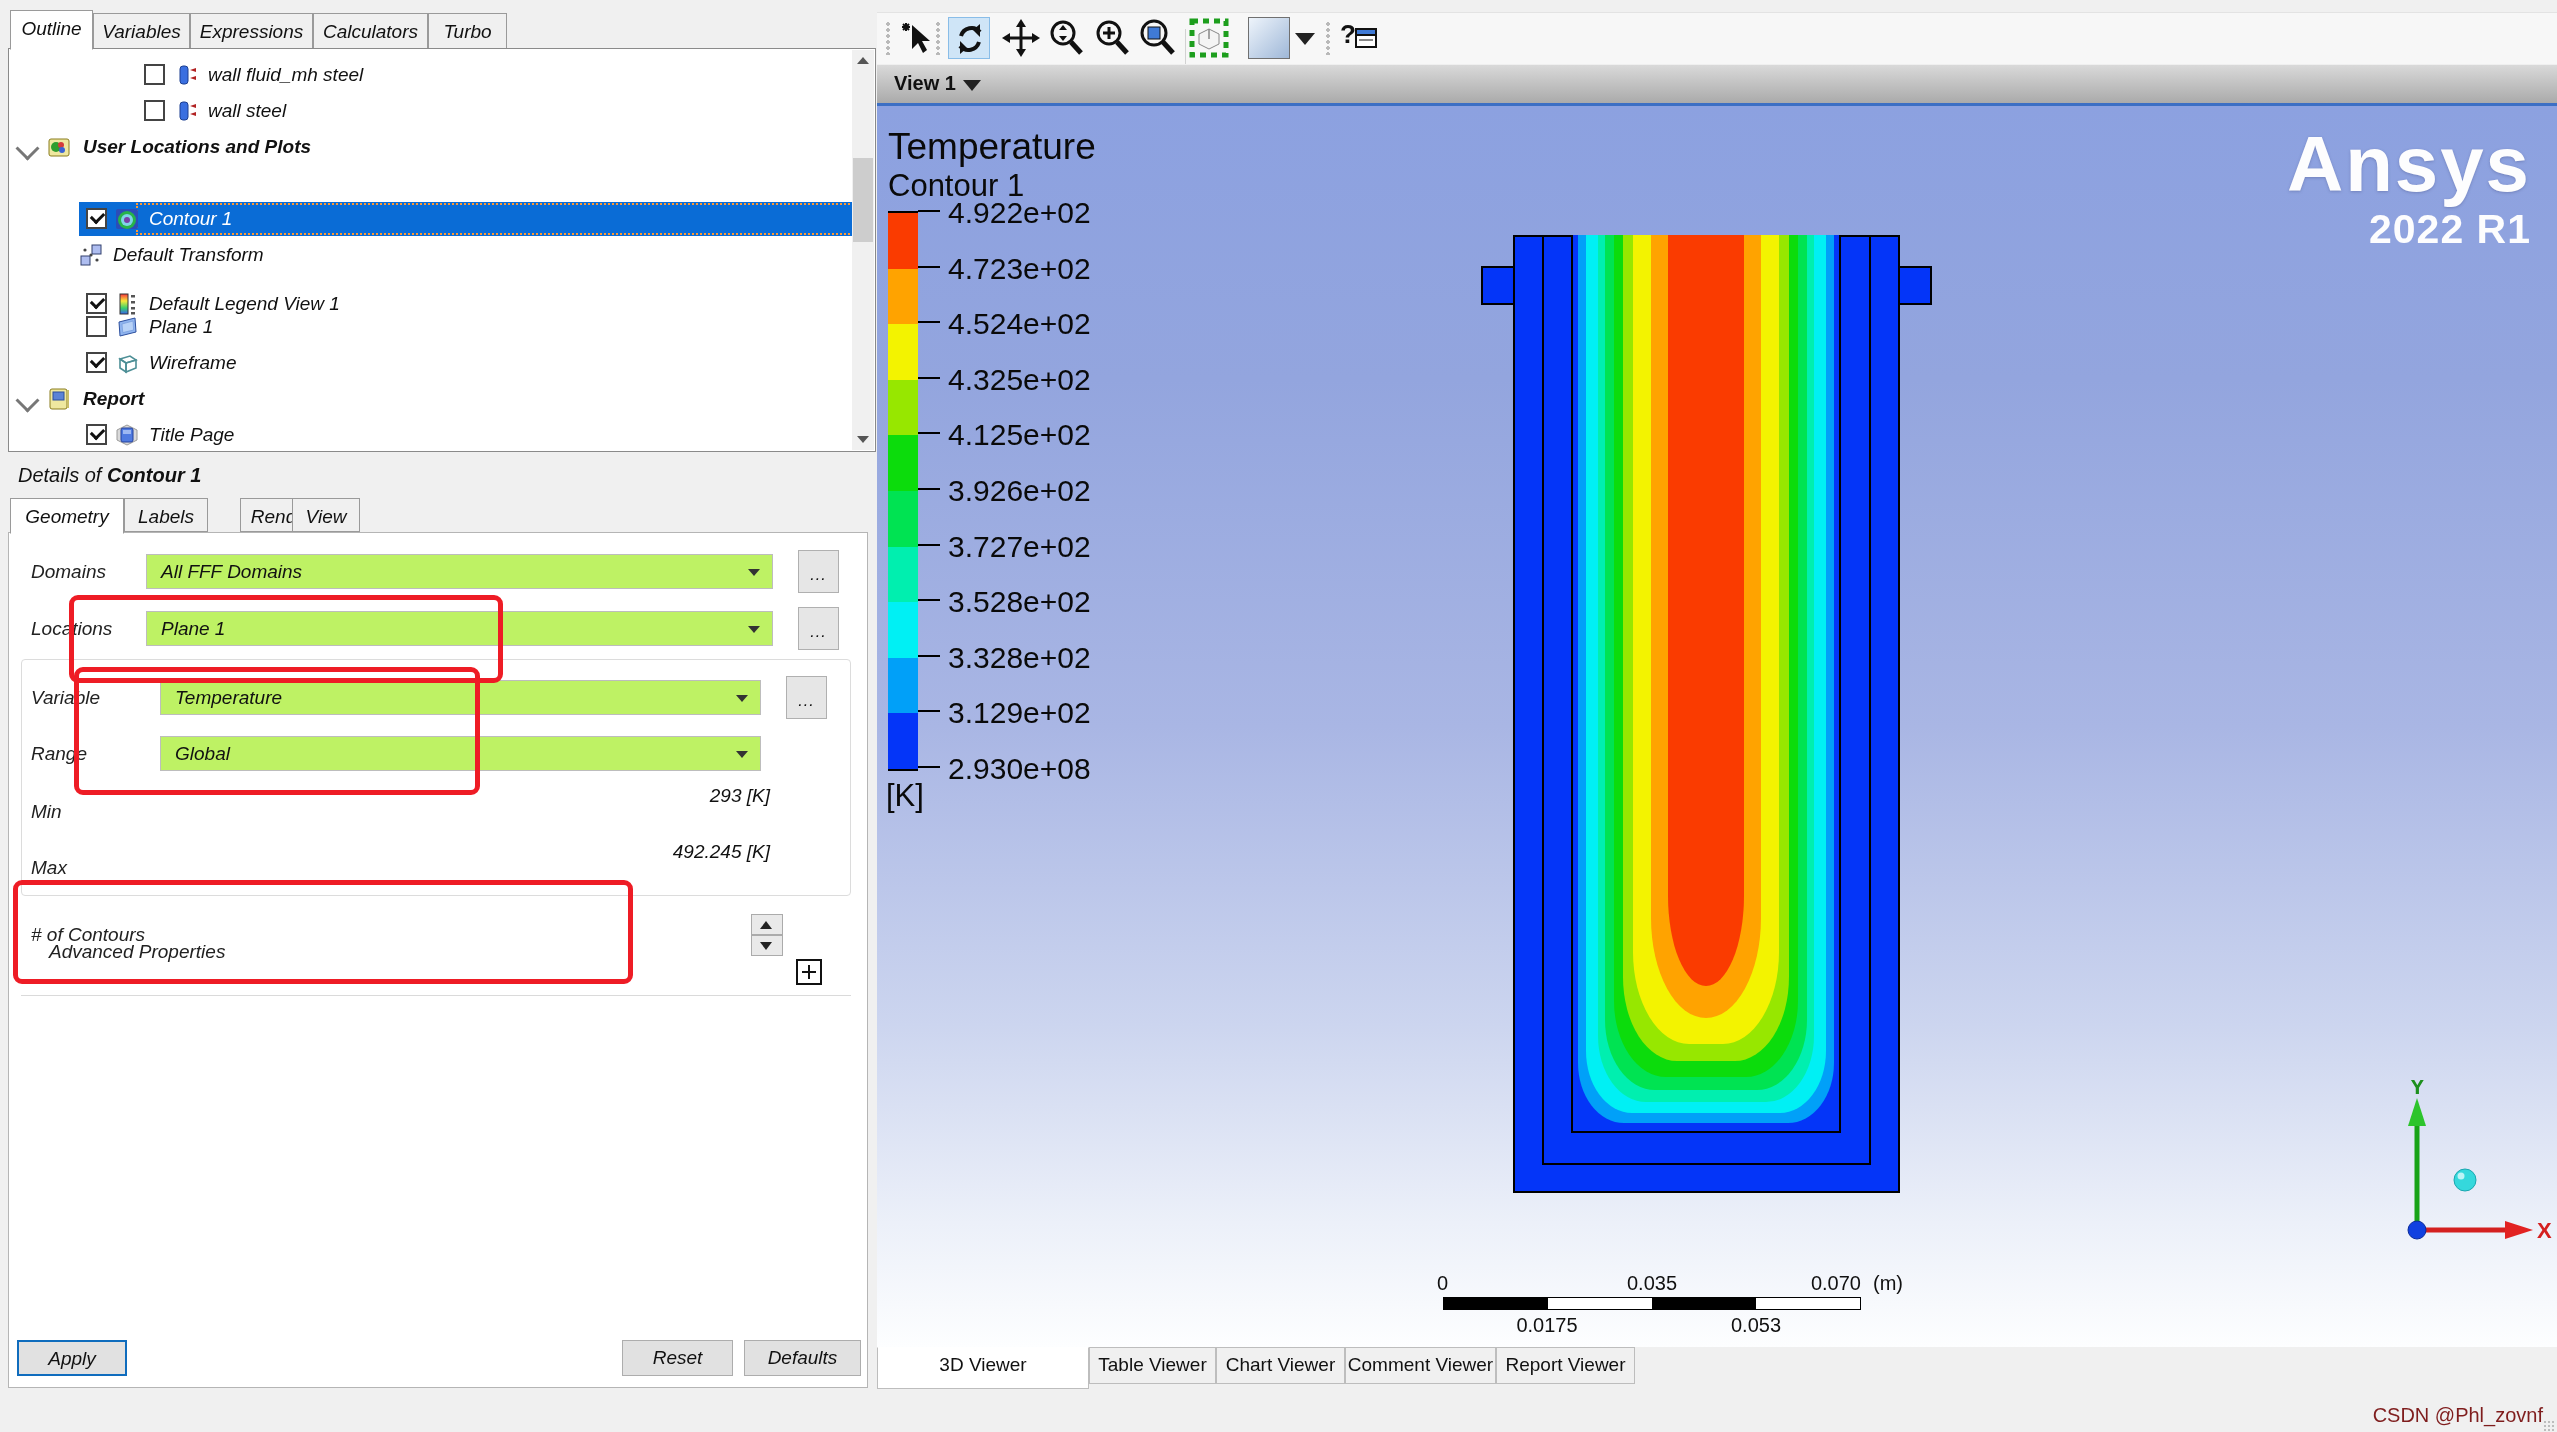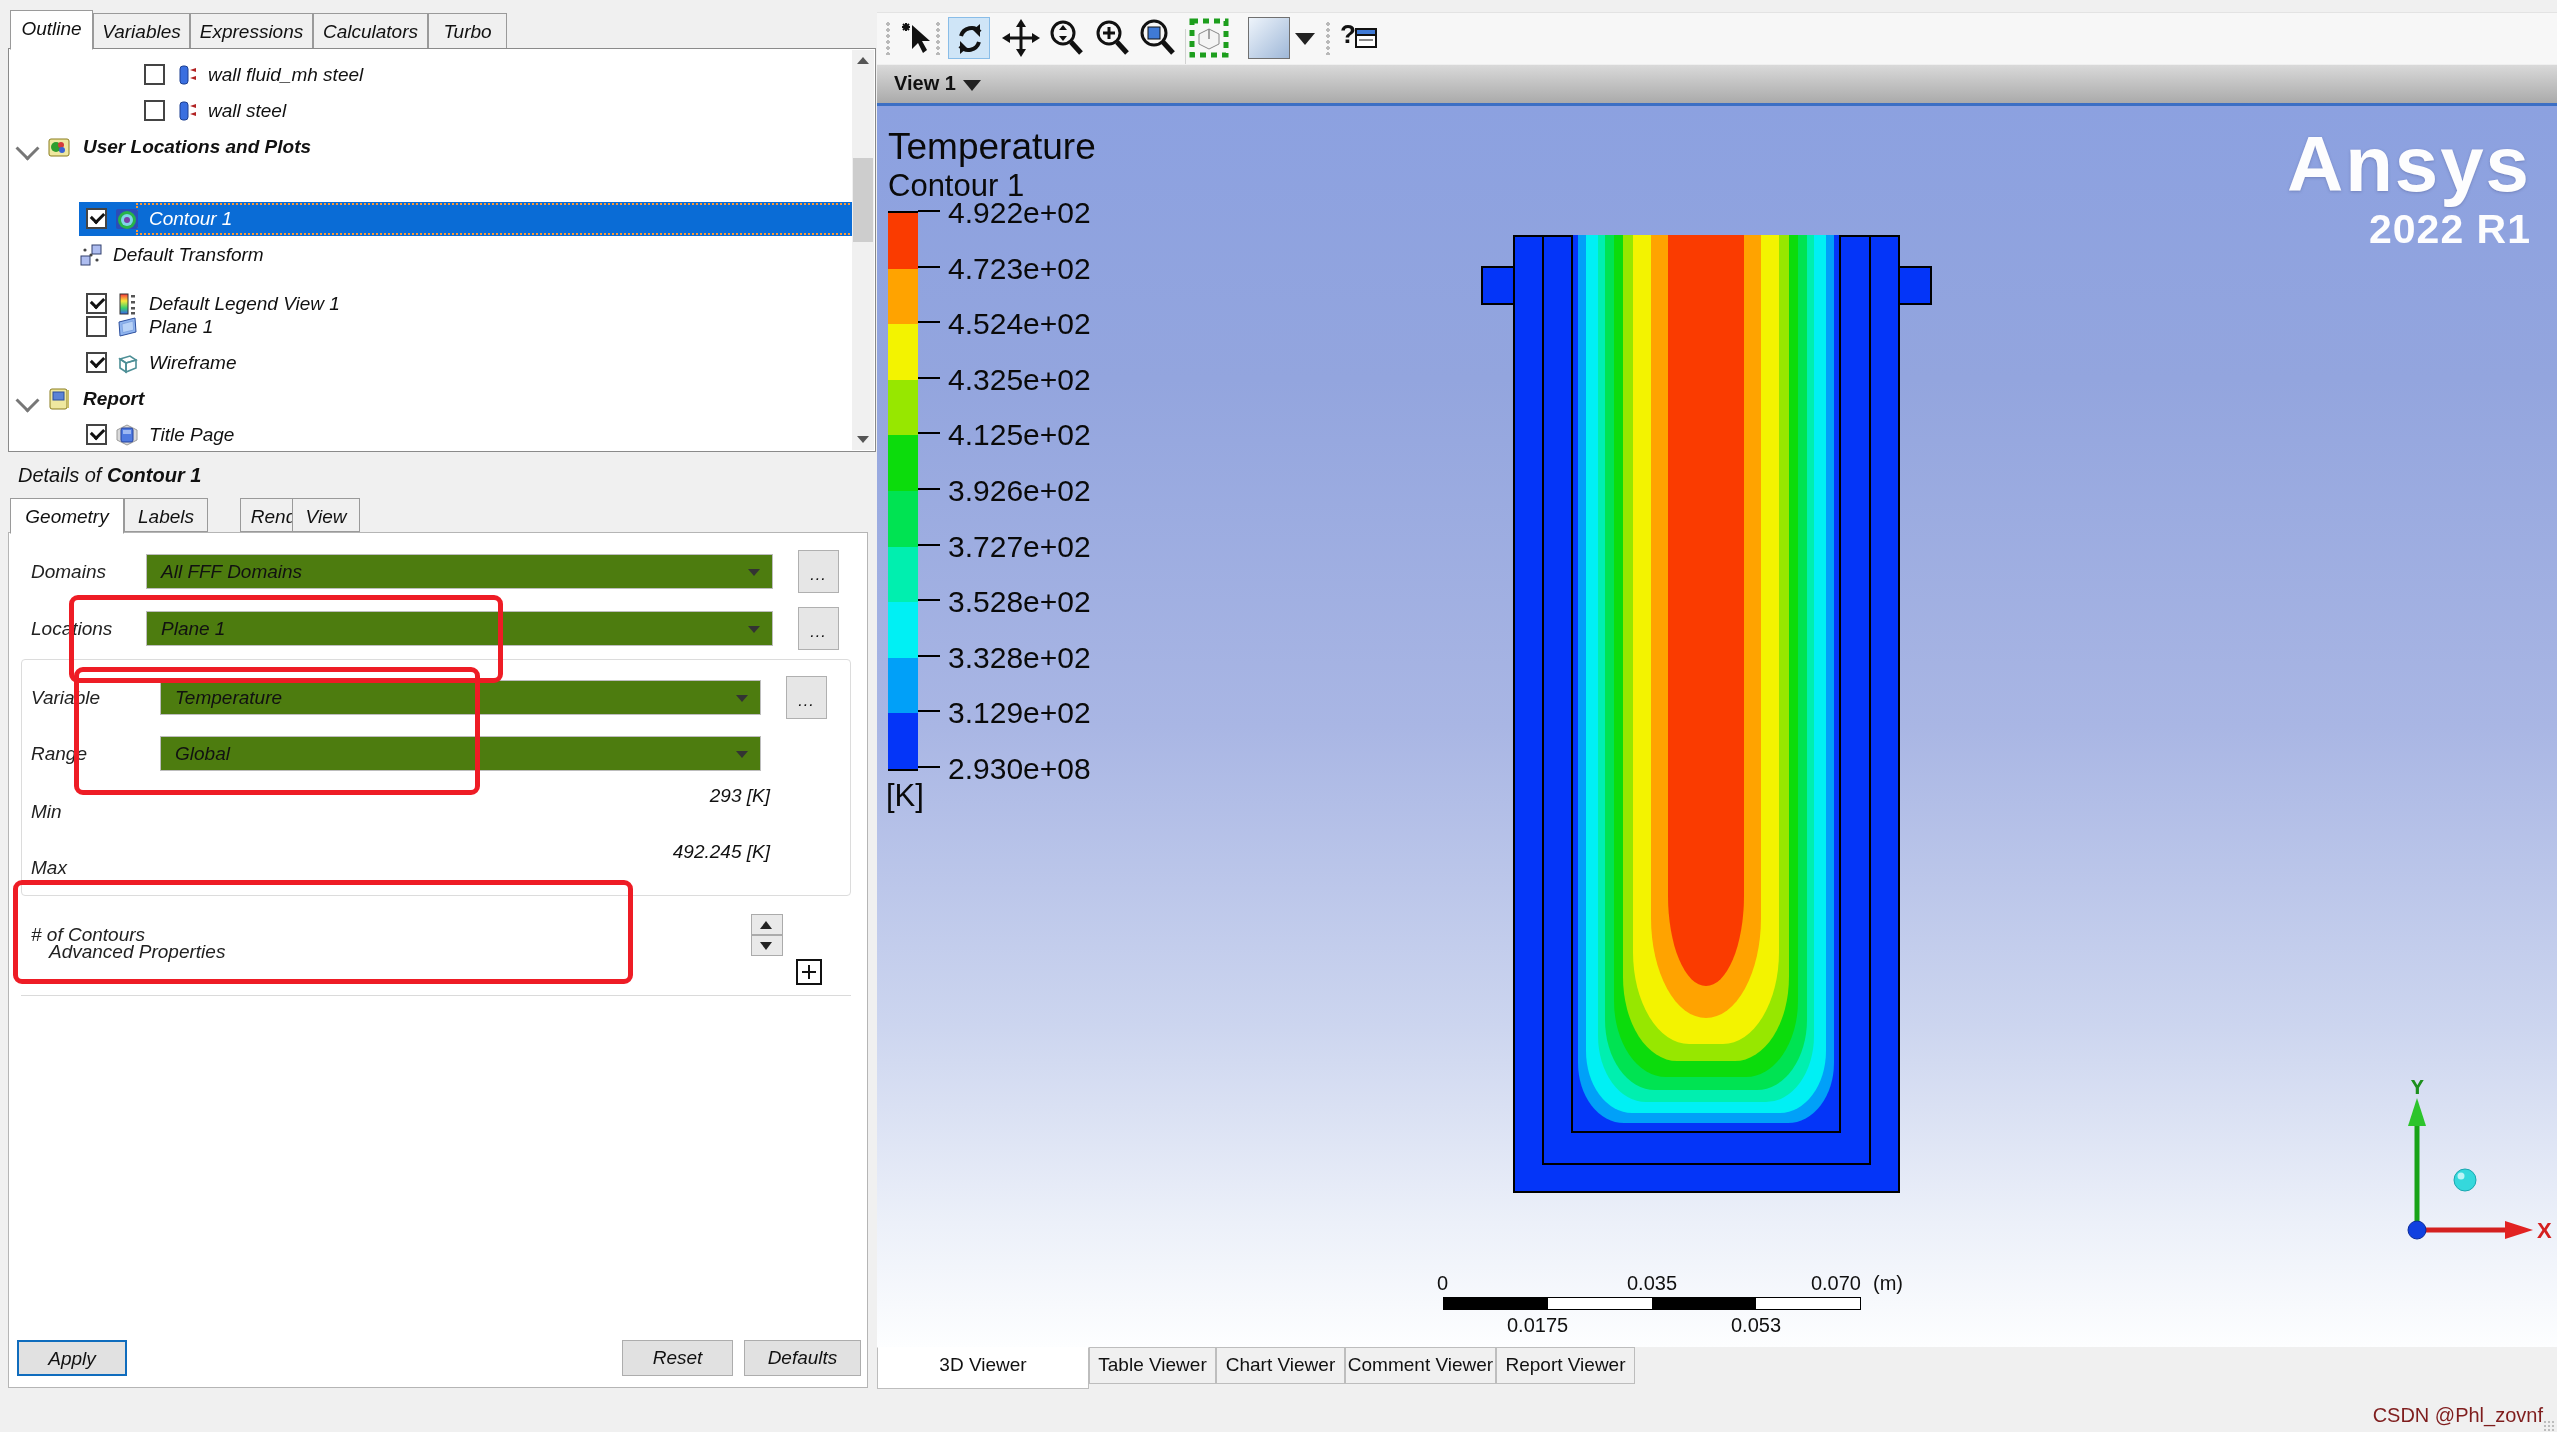--- a/index.html
+++ b/index.html
@@ -30,21 +30,21 @@
   .sb-btn{position:absolute;left:0;width:22px;height:22px;background:#f0f0f0;}
   .sb-arrow{position:absolute;left:5px;width:0;height:0;border-left:6px solid transparent;
             border-right:6px solid transparent;}
   .sb-thumb{position:absolute;left:1px;width:20px;background:#cdcdcd;}
   
   #details-header{position:absolute;left:18px;top:464px;font-size:20px;}
   .dtab{position:absolute;top:498px;height:35px;}
   #details-box{position:absolute;left:8px;top:532px;width:860px;height:856px;background:#ffffff;
                border:1px solid #b5b5b5;box-sizing:border-box;}
   .flabel{position:absolute;font-size:19px;color:#222;}
-  .combo{position:absolute;height:35px;background:#4d7c0f;border:1px solid #bdbdbd;
+  .combo{position:absolute;height:35px;background:#bef264;border:1px solid #bdbdbd;
          box-sizing:border-box;font-size:19px;line-height:33px;padding-left:14px;color:#111;}
   .combo .dd{position:absolute;right:12px;top:14px;width:0;height:0;border-left:6px solid transparent;
          border-right:6px solid transparent;border-top:7px solid #333;}
   .dots-btn{position:absolute;width:41px;height:43px;background:#e6e6e6;border:1px solid #b0b0b0;
          box-sizing:border-box;font-size:16px;letter-spacing:1px;text-align:center;line-height:48px;}
   .groupbox{position:absolute;border:1px solid #dcdcdc;border-radius:4px;}
   .rval{position:absolute;font-size:19px;text-align:right;}
   #contours-input{position:absolute;left:137px;top:381px;width:603px;height:41px;background:#fff;
          border:1px solid #7a7a7a;box-sizing:border-box;font-size:19px;line-height:39px;padding-left:12px;}
   .spin{position:absolute;left:742px;width:32px;height:21px;background:#e9e9e9;border:1px solid #ababab;
@@ -481,21 +481,21 @@
       <span class="rlab" style="left:560px;top:1166px;">0</span>
       <span class="rlab" style="left:745px;top:1166px;width:60px;text-align:center;">0.035</span>
       <span class="rlab" style="left:924px;top:1166px;width:60px;text-align:right;">0.070</span>
       <span class="rlab" style="left:996px;top:1166px;">(m)</span>
       <div id="ruler-bar">
         <div style="background:#000;"></div>
           <div style="background:#fff;"></div>
         <div style="background:#000;"></div>
           <div style="background:#fff;"></div>
       </div>
-      <span class="rlab" style="left:630px;top:1208px;width:80px;">0.0175</span>
+      <span class="rlab" style="left:630px;top:1208px;width:80px;text-align:center;">0.0175</span>
       <span class="rlab" style="left:849px;top:1208px;width:60px;text-align:center;">0.053</span>
 
       <svg style="position:absolute;left:1506px;top:974px;width:170px;height:185px;" viewBox="0 0 170 185">
         <line x1="34" y1="150" x2="34" y2="44" stroke="#17a317" stroke-width="5"></line>
         <polygon points="34,18 25,46 43,46" fill="#2cc42c"></polygon>
         <text x="27" y="14" font-size="22" fill="#1d8f1d" font-weight="bold" font-family="Liberation Sans,sans-serif">Y</text>
         <line x1="34" y1="150" x2="124" y2="150" stroke="#d42020" stroke-width="5"></line>
         <polygon points="150,150 122,141 122,159" fill="#e22222"></polygon>
         <text x="154" y="158" font-size="22" fill="#d42020" font-weight="bold" font-family="Liberation Sans,sans-serif">X</text>
         <circle cx="34" cy="150" r="9" fill="#1040e0" stroke="#0a2a9a"></circle>

